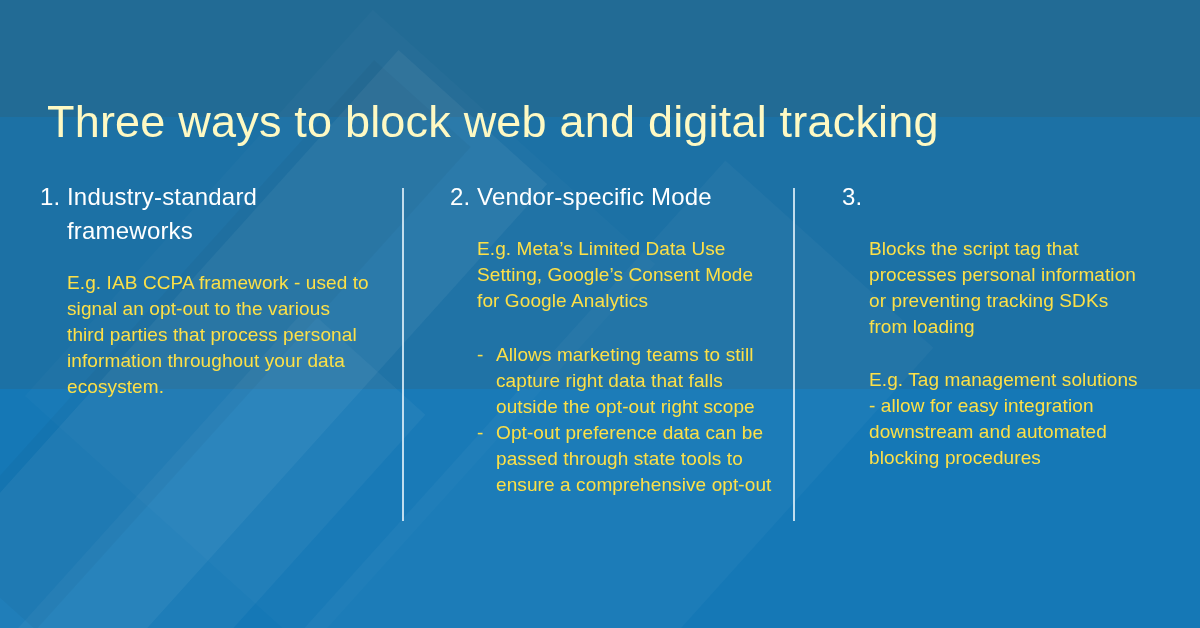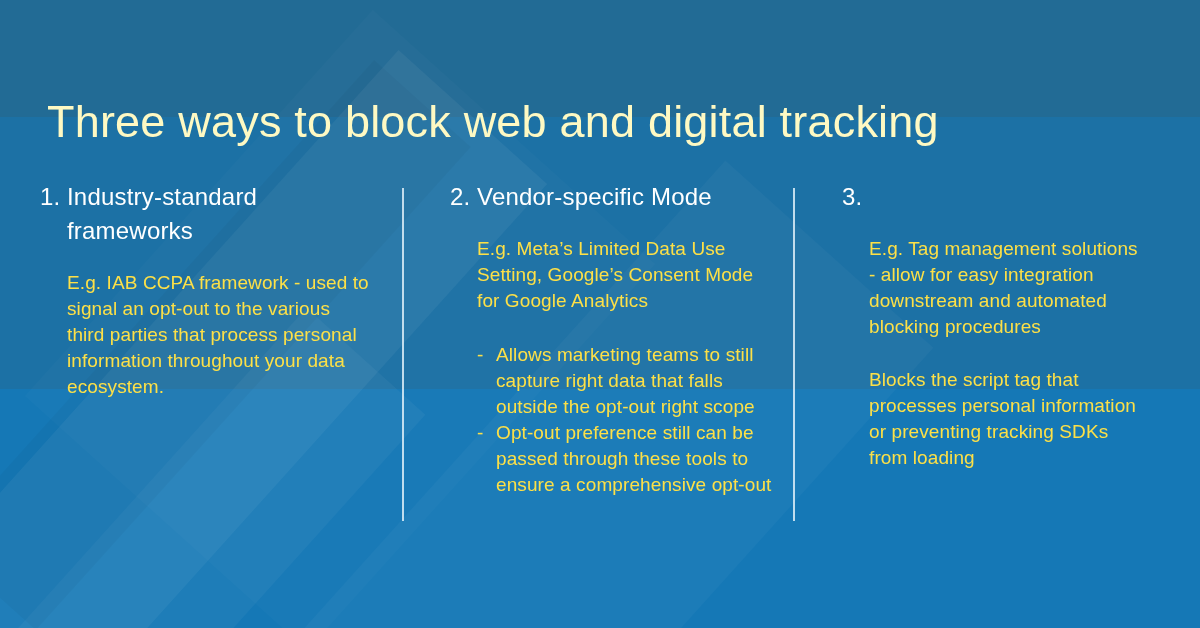--- a/index.html
+++ b/index.html
@@ -84,29 +84,29 @@
   </div>
   <div class="col-body">
     <p>E.g. Meta’s Limited Data Use Setting, Google’s Consent Mode for Google Analytics</p>
     <div class="bullet-list">
       <div class="bullet">
         <span class="bullet-dash">-</span>
         <span>Allows marketing teams to still capture right data that falls outside the opt-out right scope</span>
       </div>
       <div class="bullet">
         <span class="bullet-dash">-</span>
-        <span>Opt-out preference still can be passed through these tools to ensure a comprehensive opt-out</span>
+        <span>Opt-out preference data can be passed through state tools to ensure a comprehensive opt-out</span>
       </div>
     </div>
   </div>
 </div>
 
 <div class="divider divider-2"></div>
 
 <div class="column col-3">
   <div class="col-heading">
     <span class="col-number">3.</span>
   </div>
   <div class="col-body">
+    <p>Blocks the script tag that processes personal information or preventing tracking SDKs from loading</p>
     <p>E.g. Tag management solutions - allow for easy integration downstream and automated blocking procedures</p>
-    <p>Blocks the script tag that processes personal information or preventing tracking SDKs from loading</p>
   </div>
 </div>
 
 </body></html>

